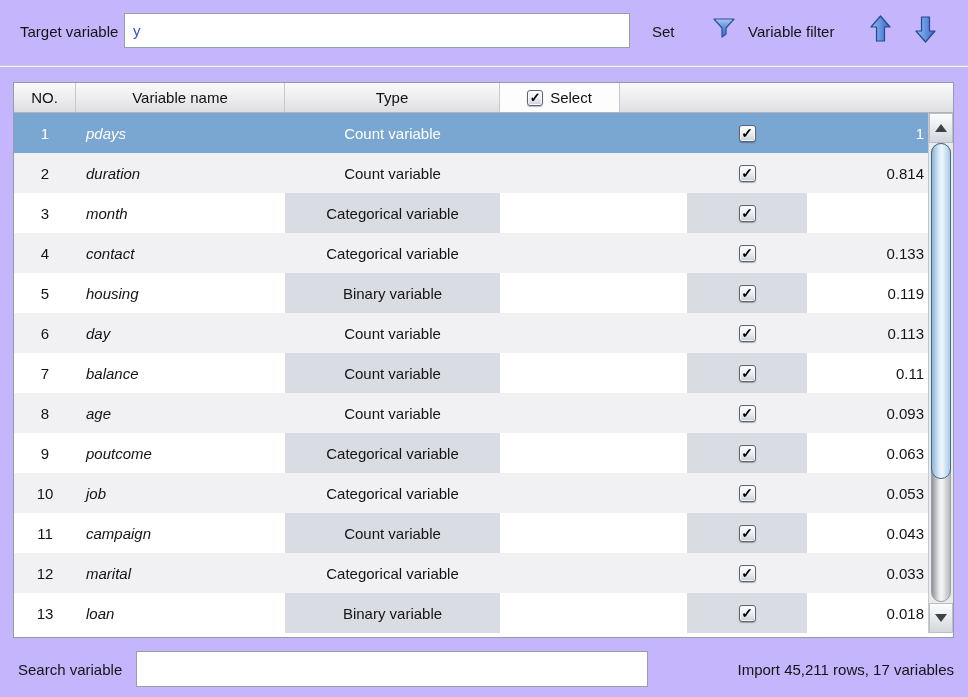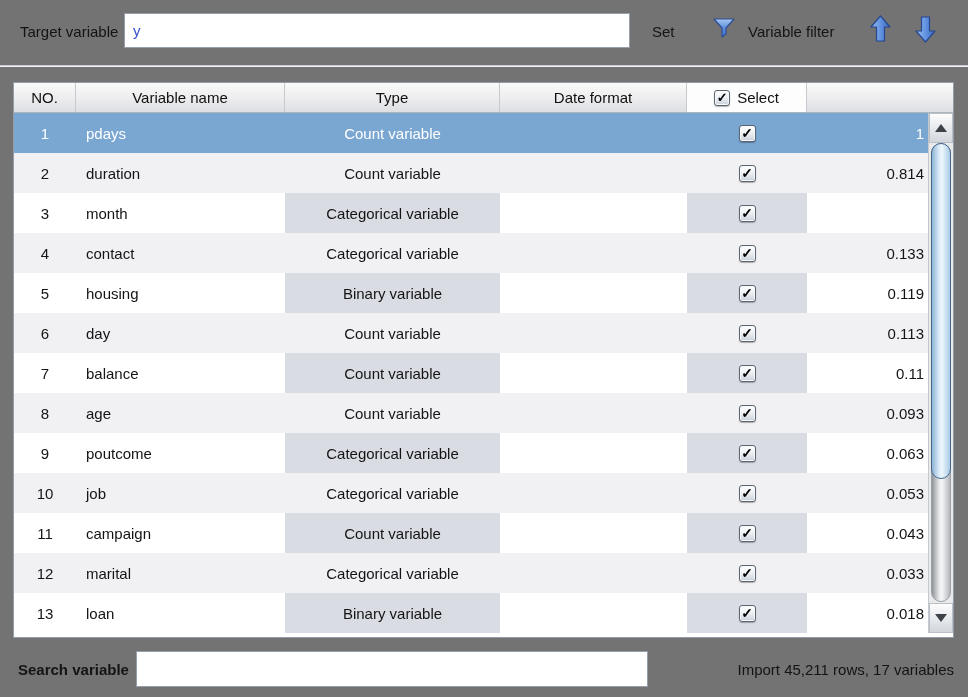--- a/index.html
+++ b/index.html
@@ -1,19 +1,19 @@
 <!DOCTYPE html>
 <html><head>
 <meta charset="utf-8">
 <style>
   * { margin:0; padding:0; box-sizing:border-box; }
   body { background:#888; }
   .screen {
     position:relative; width:968px; height:697px; overflow:hidden;
-    background:#737373; font-family:"Liberation Sans", sans-serif;
+    background:#c4b5fd; font-family:"Liberation Sans", sans-serif;
     color:#141414; font-size:15px;
   }
   
   .lbl { position:absolute; white-space:nowrap; }
   .t-label { left:20px; top:23px; }
   .txtinput {
     position:absolute; border:1px solid #969ea9; background:#fff;
     font-family:"Liberation Sans", sans-serif; font-size:15px; padding:0 8px;
     outline:none;
   }
@@ -46,21 +46,21 @@
   .tbody { position:relative; height:520px; overflow:hidden; }
   .rows { position:absolute; left:0; top:0; width:914px; }
   .row { display:flex; height:40px; align-items:center; }
   .row.alt-g { background:#f1f1f3; }
   .row.alt-w { background:#ffffff; }
   .row.alt-w .badge { background:#d9dce2; }
   .row.selected { background:#7aa6d2; color:#fff; }
   .row.selected .badge { background:transparent; }
   .cell { height:100%; display:flex; align-items:center; }
   .c2-no   { width:62px; justify-content:center; }
-  .c2-name { width:209px; padding-left:10px; }
+  .c2-name { width:209px; padding-left:10px;font-style:italic; }
   .c2-type { width:215px; justify-content:center; }
   .c2-date { width:187px; }
   .c2-select { width:120px; justify-content:center; }
   .c2-imp  { width:121px; justify-content:flex-end; padding-right:4px; }
   
   .cb {
     width:17px; height:17px; border:1px solid #5c6672; border-radius:3px;
     background:linear-gradient(180deg,#ffffff 0%,#eef1f5 45%,#c9d1da 100%);
     box-shadow:0 1px 1px rgba(0,0,0,.28), inset 0 0 0 1px #f6f8fa;
     display:flex; align-items:center; justify-content:center;
@@ -79,21 +79,21 @@
   .tri-down { width:0; height:0; border-left:6px solid transparent;
     border-right:6px solid transparent; border-top:8px solid #3c4248; }
   .strack { flex:1; position:relative; }
   .sgroove { position:absolute; left:2px; right:2px; top:0; bottom:1px;
     border:1px solid #9aa0a6; border-radius:11px;
     background:linear-gradient(90deg,#8f9398 0%,#e8eaec 40%,#f5f6f7 55%,#b3b7bc 100%); }
   .sthumb { position:absolute; left:2px; right:2px; top:0; height:73%;
     border:1px solid #44678c; border-radius:11px;
     background:linear-gradient(90deg,#8fb4d4 0%,#d8eaf8 38%,#eef7fd 55%,#a9cbe5 100%); }
   
-  .s-label { left:18px; top:661px;font-weight:bold; }
+  .s-label { left:18px; top:661px; }
   .search-input { left:136px; top:651px; width:512px; height:36px; color:#141414; }
   .status { position:absolute; right:14px; top:661px; white-space:nowrap; }
 </style>
 </head>
 <body>
 
 <div class="screen">
 
   <span class="lbl t-label">Target variable</span>
   <input class="txtinput target-input" value="y" style="">
@@ -134,21 +134,20 @@
     <path d="M11.5,27 L2,16 L7.5,16 L7.5,2 L15.5,2 L15.5,16 L21,16 Z" fill="url(#ad)" stroke="#27478f" stroke-width="1.2" stroke-linejoin="round"></path>
   </svg>
 
   <div class="groove"></div>
 
   <div class="vtable">
     <div class="thead">
       <div class="th c-no">NO.</div>
       <div class="th c-name">Variable name</div>
       <div class="th c-type">Type</div>
-      <div class="th c-date">Date format</div>
       <div class="th c-select">
         <div class="cb small" id="hdr-cb">✓</div>
         <span>Select</span>
       </div>
       <div class="th c-imp">Importance</div>
       <div class="th c-sp"></div>
     </div>
 
     <div class="tbody">
       <div class="rows" id="rows-host">

